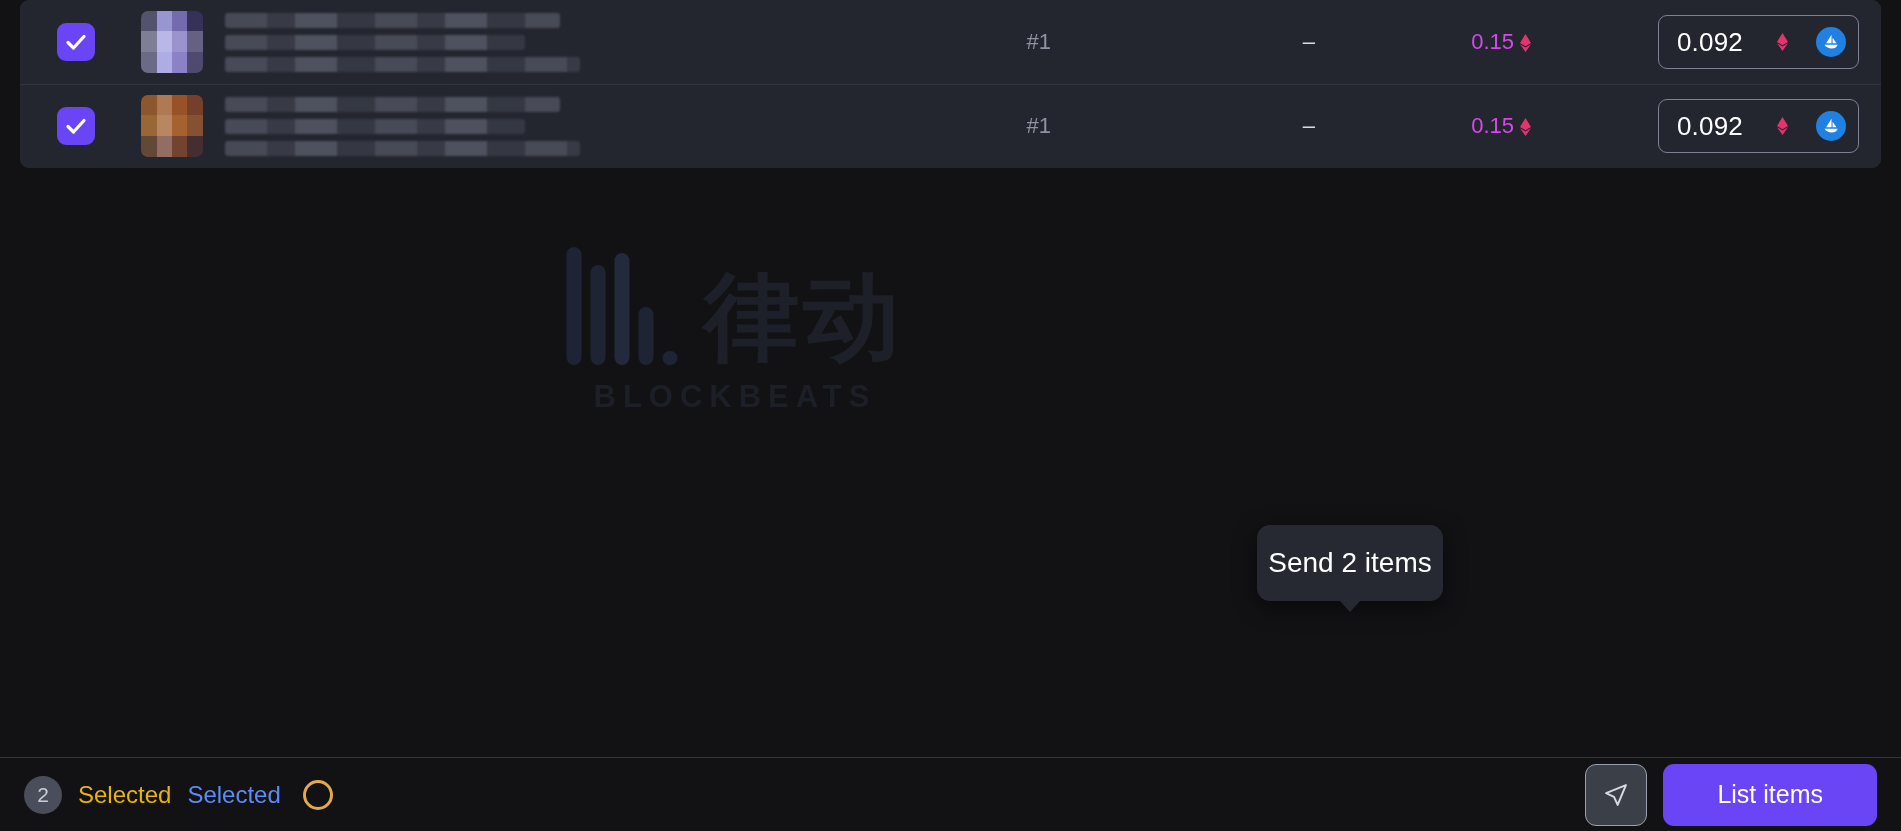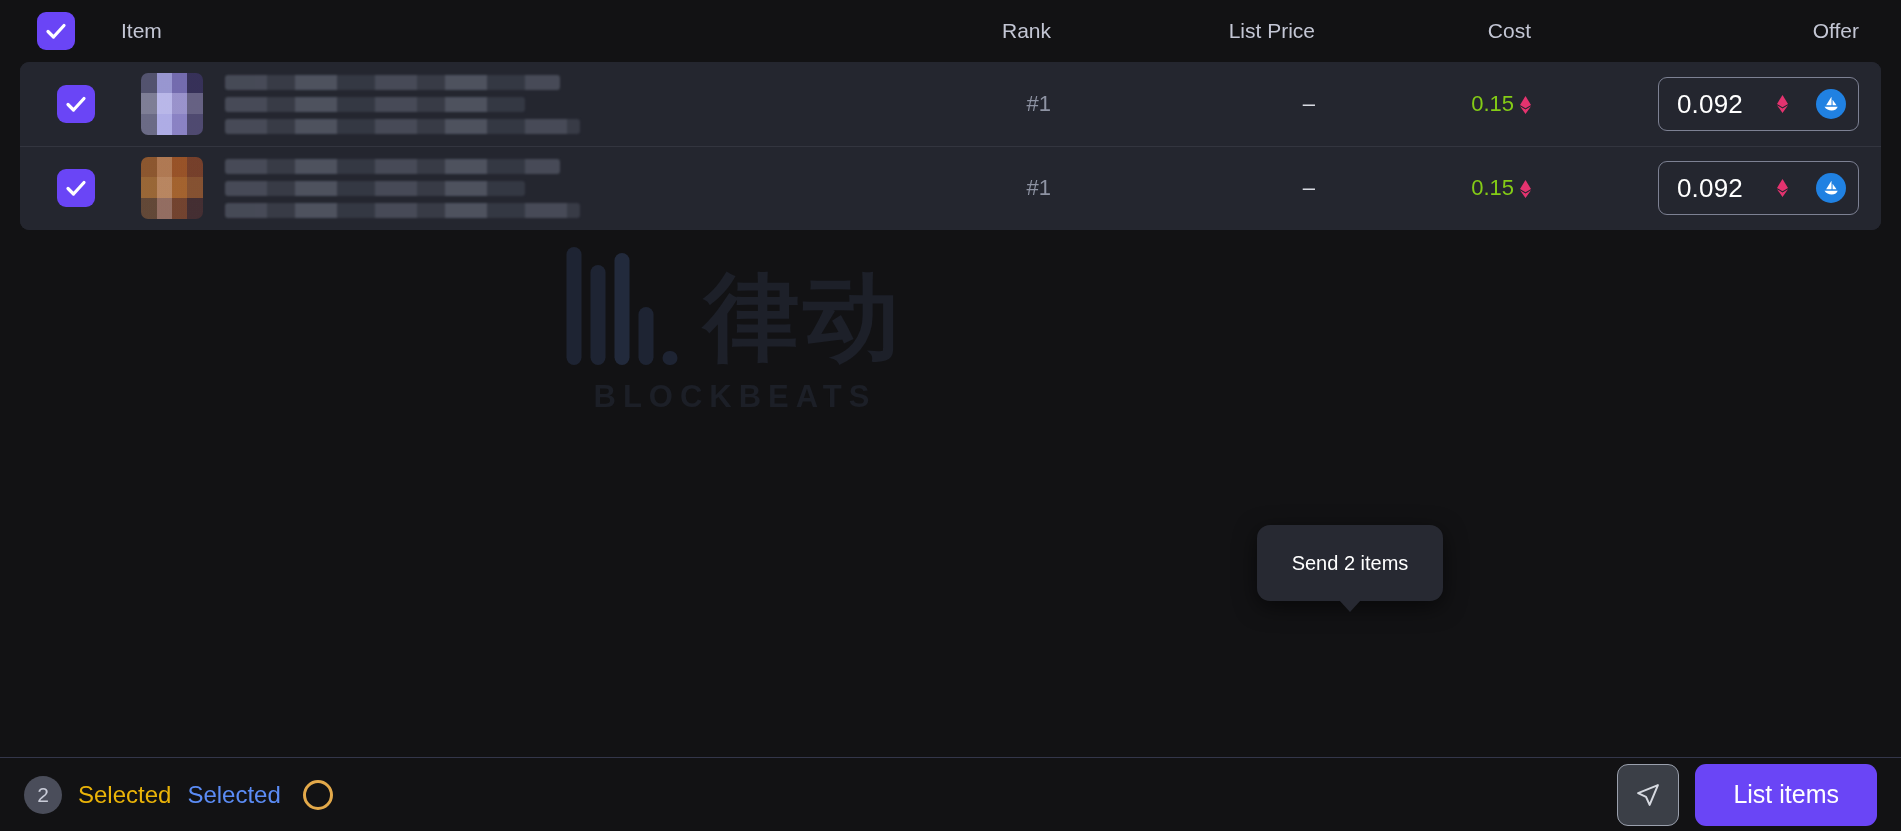--- a/index.html
+++ b/index.html
@@ -176,21 +176,21 @@
         #4a4e5b 0 42px, #3a3d48 42px 70px, #525663 70px 112px, #363a45 112px 150px);
     filter: blur(1.2px);
     opacity: .92;
   }
   .nl.l1 { width: 335px; }
   .nl.l2 { width: 300px; }
   .nl.l3 { width: 355px; }
 
   .cell {
     font-size: 22px;
-    color: #84cc16;
+    color: #d946ef;
     white-space: nowrap;
   }
   .rank { color: #8e93a3; }
   .dash { color: #d8dae2; }
 
   .eth {
     display: inline-block;
     width: 11px; height: 18px;
     margin-left: 6px;
     vertical-align: -3px;
@@ -234,21 +234,21 @@
     height: 76px;
     background: #272932;
     border-radius: 13px;
     display: flex;
     align-items: center;
     justify-content: center;
     box-shadow: 0 6px 22px rgba(0,0,0,.55);
   }
   .tooltip span {
     color: #ffffff;
-    font-size: 20px;
+    font-size: 28px;
     white-space: nowrap;
   }
   .tooltip::after {
     content: "";
     position: absolute;
     left: 50%;
     bottom: -11px;
     transform: translateX(-50%);
     width: 0; height: 0;
     border-left: 11px solid transparent;
@@ -311,21 +311,21 @@
     background: #3b3f47;
     border: 1px solid #9aa0ad;
     display: flex;
     align-items: center;
     justify-content: center;
     cursor: pointer;
   }
   .send-btn svg { width: 28px; height: 28px; display:block; }
   .list-btn {
     height: 62px;
-    padding: 0 38px;
+    padding: 0 54px;
     border: none;
     border-radius: 11px;
     background: #6a45f6;
     color: #ffffff;
     font-size: 25px;
     font-family: "Liberation Sans", sans-serif;
     cursor: pointer;
     white-space: nowrap;
   }
 </style>
@@ -343,34 +343,20 @@
           <i></i>
           <i></i>
       </div>
       <div class="wm-cjk">律动</div>
     </div>
     <div class="wm-text">BLOCKBEATS</div>
   </div>
 
   <div class="table">
 
-    <div class="thead">
-      <div class="col-check">
-        <div class="cb">
-          <svg viewBox="0 0 24 24" fill="none">
-            <path d="M4 12.5 L9.5 18 L20 6.5" stroke="#ffffff" stroke-width="3.2" stroke-linecap="round" stroke-linejoin="round"></path>
-          </svg>
-        </div>
-      </div>
-      <div class="th col-item">Item</div>
-      <div class="th col-rank">Rank</div>
-      <div class="th col-list">List Price</div>
-      <div class="th col-cost">Cost</div>
-      <div class="th col-offer">Offer</div>
-    </div>
 
     <div class="tbody">
 
       <div class="row">
         <div class="col-check">
           <div class="cb">
             <svg viewBox="0 0 24 24" fill="none">
               <path d="M4 12.5 L9.5 18 L20 6.5" stroke="#ffffff" stroke-width="3.2" stroke-linecap="round" stroke-linejoin="round"></path>
             </svg>
           </div>

